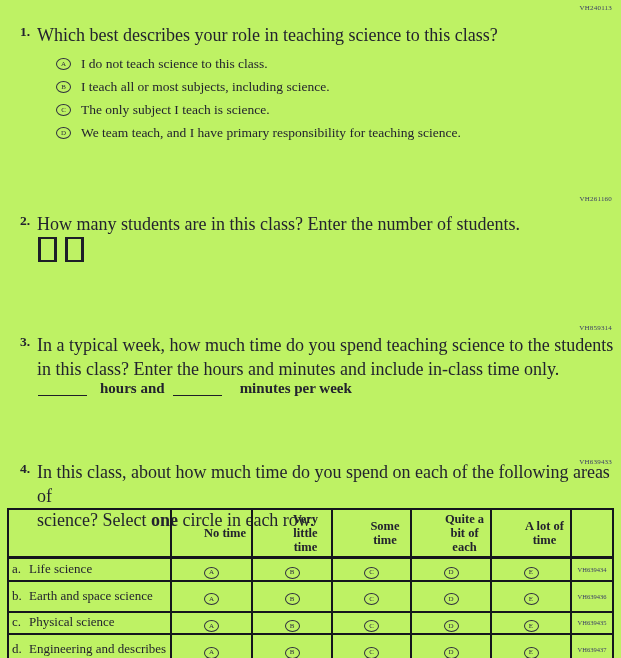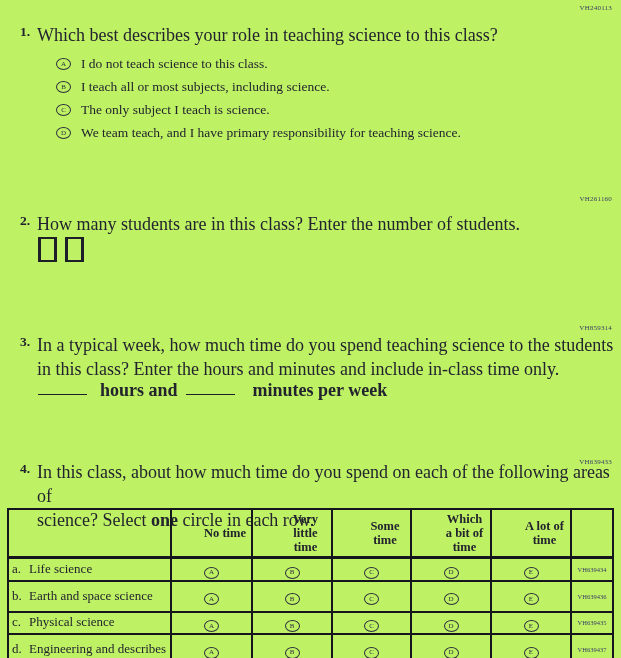--- a/index.html
+++ b/index.html
@@ -20,21 +20,21 @@
     width:13px;height:10px;border:1.3px solid #2e2e3e;border-radius:50%;
     font-size:7px;line-height:1;color:#2e2e3e;
   }
   .opt-label{font-size:13.5px;margin-left:10px;white-space:nowrap;}
   .boxes{position:absolute;left:38px;}
   .digit-box{
     display:inline-block;width:13px;height:21px;margin-right:4px;
     border-top:2px solid #1e1e28;border-bottom:2px solid #1e1e28;
     border-left:3px solid #1e1e28;border-right:3px solid #1e1e28;
   }
-  .blank-line{position:absolute;left:38px;font-size:18px;display:flex;align-items:flex-start;}
+  .blank-line{position:absolute;left:38px;font-size:15px;display:flex;align-items:center;}
   .blank{display:inline-block;width:49px;height:14px;border-bottom:1.8px solid #1e1e28;flex:none;}
   .blank-label{font-weight:bold;margin:0 8px 0 13px;white-space:nowrap;}
   .blank-label.second{margin-left:18px;margin-right:17px;}
   .grid{position:absolute;left:7px;top:508px;border-collapse:collapse;table-layout:fixed;width:605px;}
   .grid th,.grid td{border:2px solid #15151d;padding:1px 3px;}
   .grid thead tr{height:40px;}
   .grid th{font-size:12.5px;font-weight:bold;text-align:center;vertical-align:middle;line-height:1.12;padding:2px 5px;}
   .grid thead th{border-bottom:3px solid #15151d;padding-left:32px;}
   .row-short{height:19px;}
   .row-tall{height:31px;}
@@ -129,21 +129,21 @@
         <col style="width:80px">
         <col style="width:80px">
         <col style="width:42px">
     </colgroup>
     <thead>
       <tr>
         <th></th>
         <th>No time</th>
         <th>Very little time</th>
         <th>Some time</th>
-        <th>Which a bit of time</th>
+        <th>Quite a bit of each</th>
         <th>A lot of time</th>
         <th></th>
       </tr>
     </thead>
     <tbody>
       <tr class="row-short">
         <td class="label-cell">
           <span class="label-wrap">
               <span class="row-prefix">a.</span>
               <span>Life science</span>

